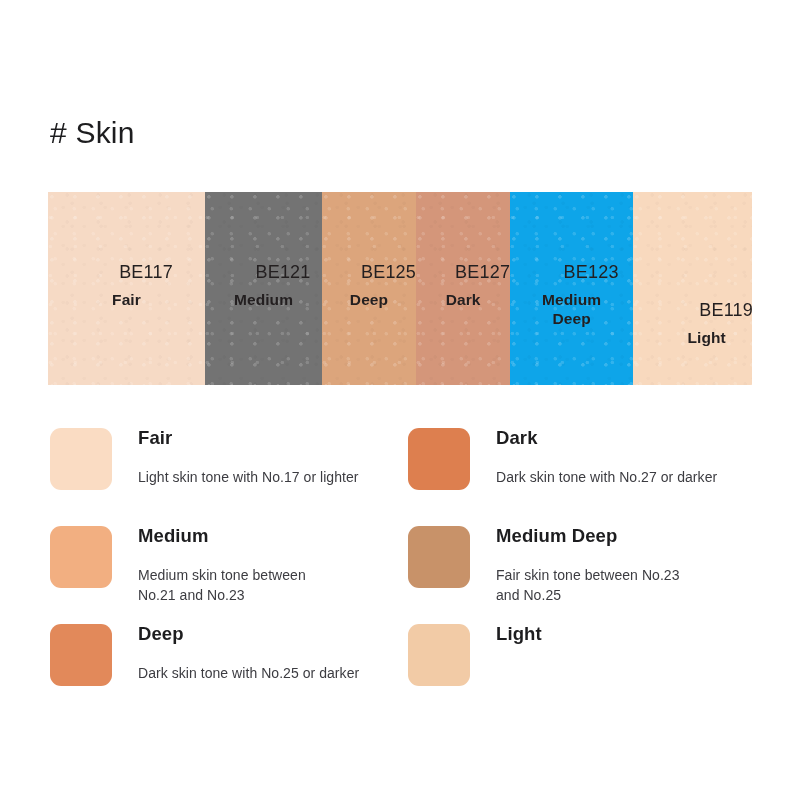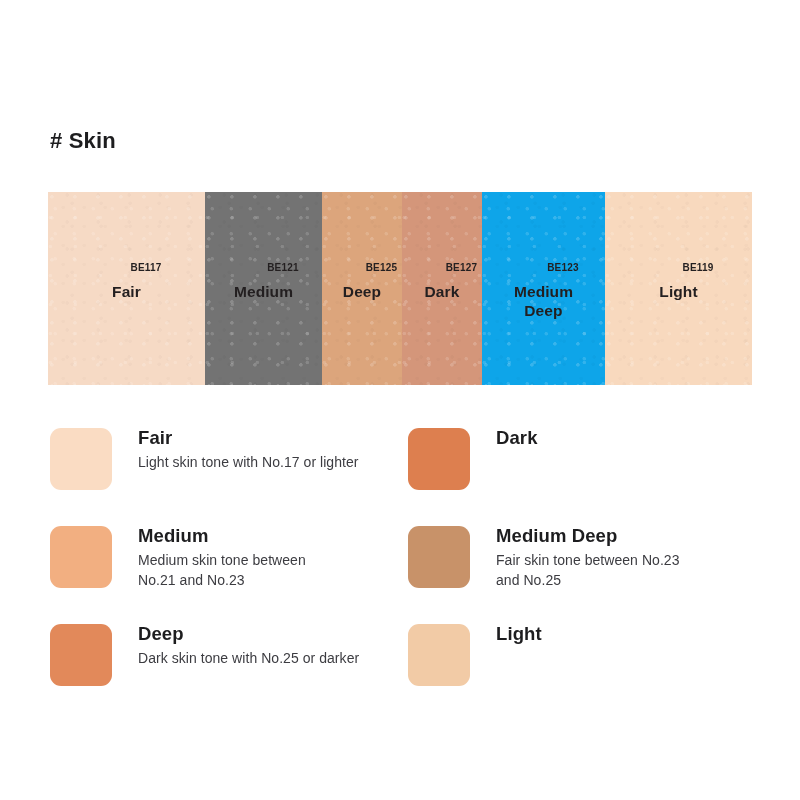--- a/index.html
+++ b/index.html
@@ -13,23 +13,23 @@
     font-family: "Liberation Sans", sans-serif;
     color: #1a1a1a;
     overflow: hidden;
     position: relative;
   }
 
   
   .page-title {
     position: absolute;
     left: 50px;
-    top: 128px;
-    font-size: 22px;
-    font-weight: 700;
+    top: 116px;
+    font-size: 30px;
+    font-weight: 400;
     letter-spacing: 0.2px;
     color: #1d1d1f;
     white-space: pre;
   }
 
   
   .shade-band {
     position: absolute;
     left: 48px;
     top: 192px;
@@ -56,22 +56,22 @@
       radial-gradient(circle at 62% 11%, rgba(0,0,0,.045) 0 1.5px, transparent 2px),
       radial-gradient(circle at 38% 67%, rgba(255,255,255,.28) 0 1.5px, transparent 2px),
       radial-gradient(circle at 83% 49%, rgba(0,0,0,.04) 0 1.5px, transparent 2px),
       radial-gradient(circle at 9% 88%, rgba(255,255,255,.3) 0 1.5px, transparent 2px),
       radial-gradient(circle at 72% 81%, rgba(0,0,0,.035) 0 1.5px, transparent 2px);
     background-size: 23px 21px, 31px 27px, 19px 25px, 29px 23px, 25px 29px, 21px 19px;
   }
   .seg-code {
     position: relative;
     margin-top: 71px;
-    font-size: 10px;
-    font-weight: 700;
+    font-size: 18px;
+    font-weight: 400;
     letter-spacing: .2px;
     color: #231f20;
     line-height: 1;
     margin-left: 39px;
   }
   .seg-name {
     position: relative;
     margin-top: 9px;
     font-size: 15.5px;
     font-weight: 700;
@@ -110,21 +110,21 @@
     padding-top: 1px;
   }
   .legend-title {
     font-size: 18.5px;
     font-weight: 700;
     color: #1d1d1f;
     line-height: 1.15;
     letter-spacing: .1px;
   }
   .legend-desc {
-    margin-top: 5px;
+    margin-top: 20px;
     font-size: 14px;
     font-weight: 400;
     color: #3c3c41;
     line-height: 1.42;
     letter-spacing: .05px;
     white-space: pre-line;
   }
 </style>
 </head>
 <body style="background: rgb(255, 255, 255);">
@@ -151,39 +151,40 @@
     <div class="seg-texture"></div>
     <div class="seg-code">BE127</div>
     <div class="seg-name">Dark</div>
   </div>
   <div class="shade-seg" style="background: #0ea5e9; flex: 0 0 123px;">
     <div class="seg-texture"></div>
     <div class="seg-code">BE123</div>
     <div class="seg-name">Medium
 Deep</div>
   </div>
-  <div class="shade-seg" style="background: rgb(248, 217, 190); flex: 0 0 147px;">
+  <div class="shade-seg" style="background: rgb(248, 217, 190); flex: 0 0 147px; justify-content: center;">
     <div class="seg-texture"></div>
     <div class="seg-code">BE119</div>
     <div class="seg-name">Light</div>
   </div>
 </div>
 
 <div class="legend">
   <div class="legend-item">
     <div class="legend-swatch" style="background: rgb(250, 220, 195);"></div>
     <div class="legend-text">
       <div class="legend-title">Fair</div>
       <div class="legend-desc">Light skin tone with No.17 or lighter</div>
     </div>
   </div>
   <div class="legend-item">
     <div class="legend-swatch" style="background: rgb(221, 127, 79);"></div>
     <div class="legend-text">
       <div class="legend-title">Dark</div>
+      <div class="legend-desc">Dark skin tone with No.27 or darker</div>
     </div>
   </div>
   <div class="legend-item">
     <div class="legend-swatch" style="background: rgb(242, 175, 129);"></div>
     <div class="legend-text">
       <div class="legend-title">Medium</div>
       <div class="legend-desc">Medium skin tone between
 No.21 and No.23</div>
     </div>
   </div>

